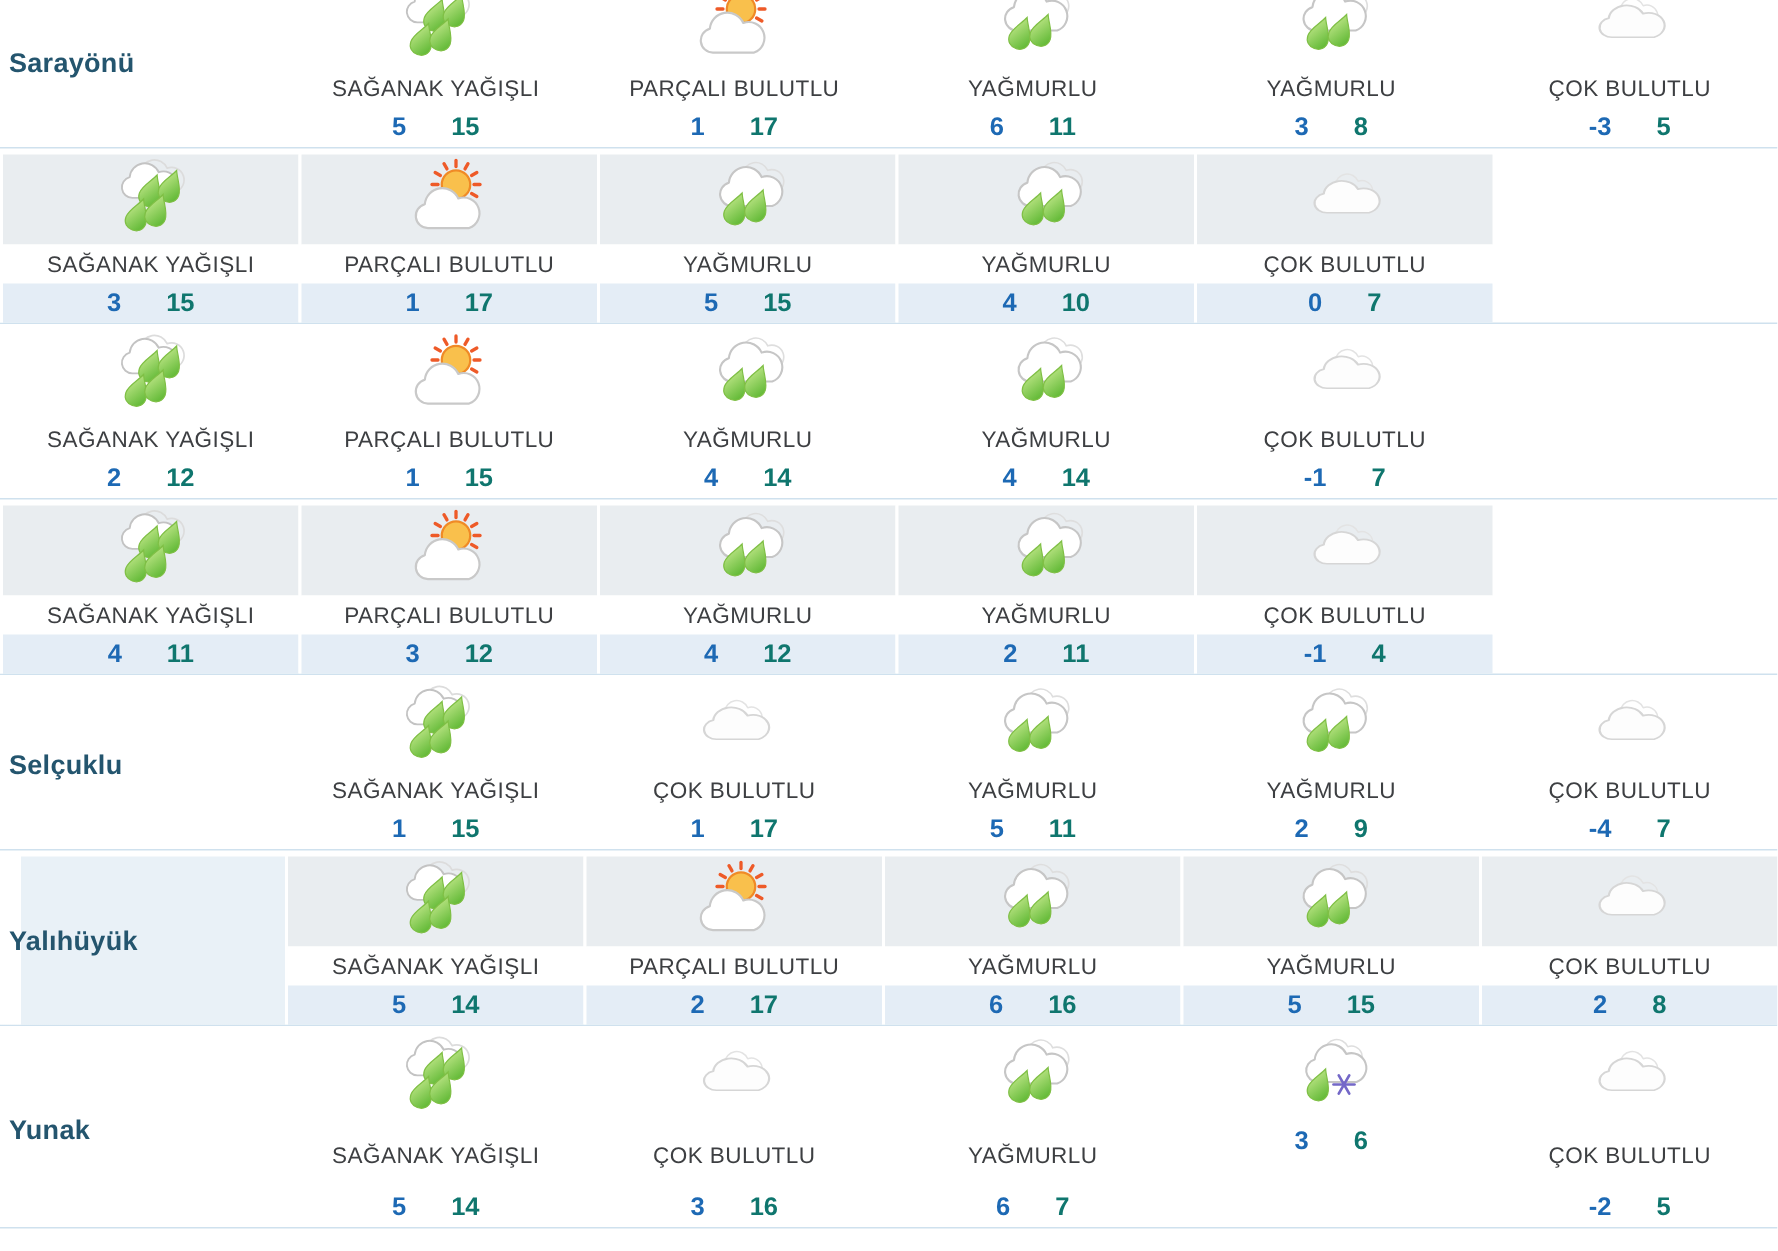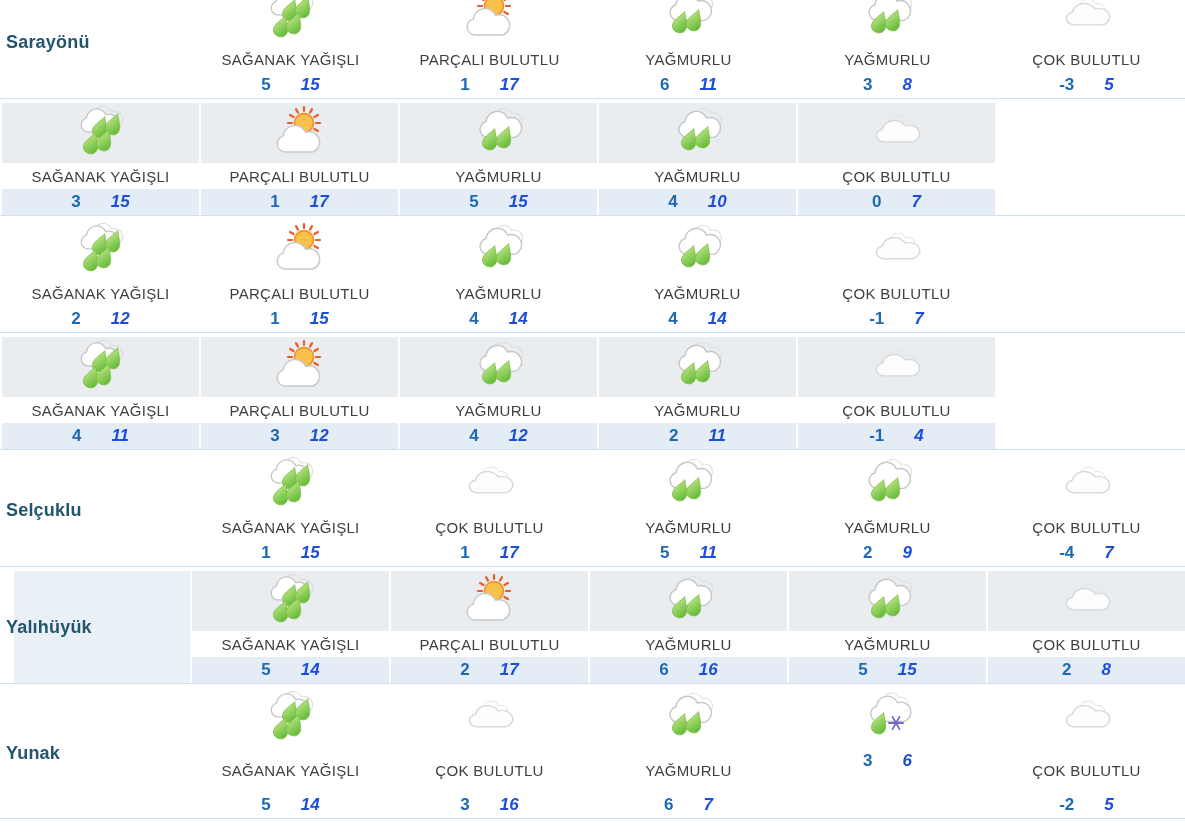--- a/index.html
+++ b/index.html
@@ -14,21 +14,21 @@
   .name-cell{width:190px;display:flex;align-items:center;box-sizing:border-box;}
   .name{padding-left:6px;font-size:18px;font-weight:bold;color:#24556e;letter-spacing:.2px;}
   .cell{width:199px;display:flex;flex-direction:column;border-left:2px solid #ffffff;box-sizing:border-box;}
   .band{display:flex;align-items:center;justify-content:center;}
   .icon-band{height:60px;}
   .cond-band{height:26px;background:#ffffff;}
   .row.tall .cond-band{height:44px;}
   .num-band{height:26px;gap:30px;font-weight:bold;font-size:17px;}
   .cond{font-size:15px;color:#3d3f42;text-align:center;line-height:19px;letter-spacing:.3px;padding:0 6px;}
   .tmin{color:#1d69b4;}
-  .tmax{color:#1d4ed8;font-style:italic;}
+  .tmax{color:#0f766e;}
   
   .row:nth-child(even) .name-cell{background:linear-gradient(90deg,#ffffff 14px,#e9f1f7 14px);}
   .row:nth-child(even) .icon-band{background:#e9edf0;}
   .row:nth-child(even) .num-band{background:#e4edf6;}
   .wicon{display:flex;align-items:center;justify-content:center;}
   .wicon svg{display:block;}
 </style>
 </head>
 <body>
 

